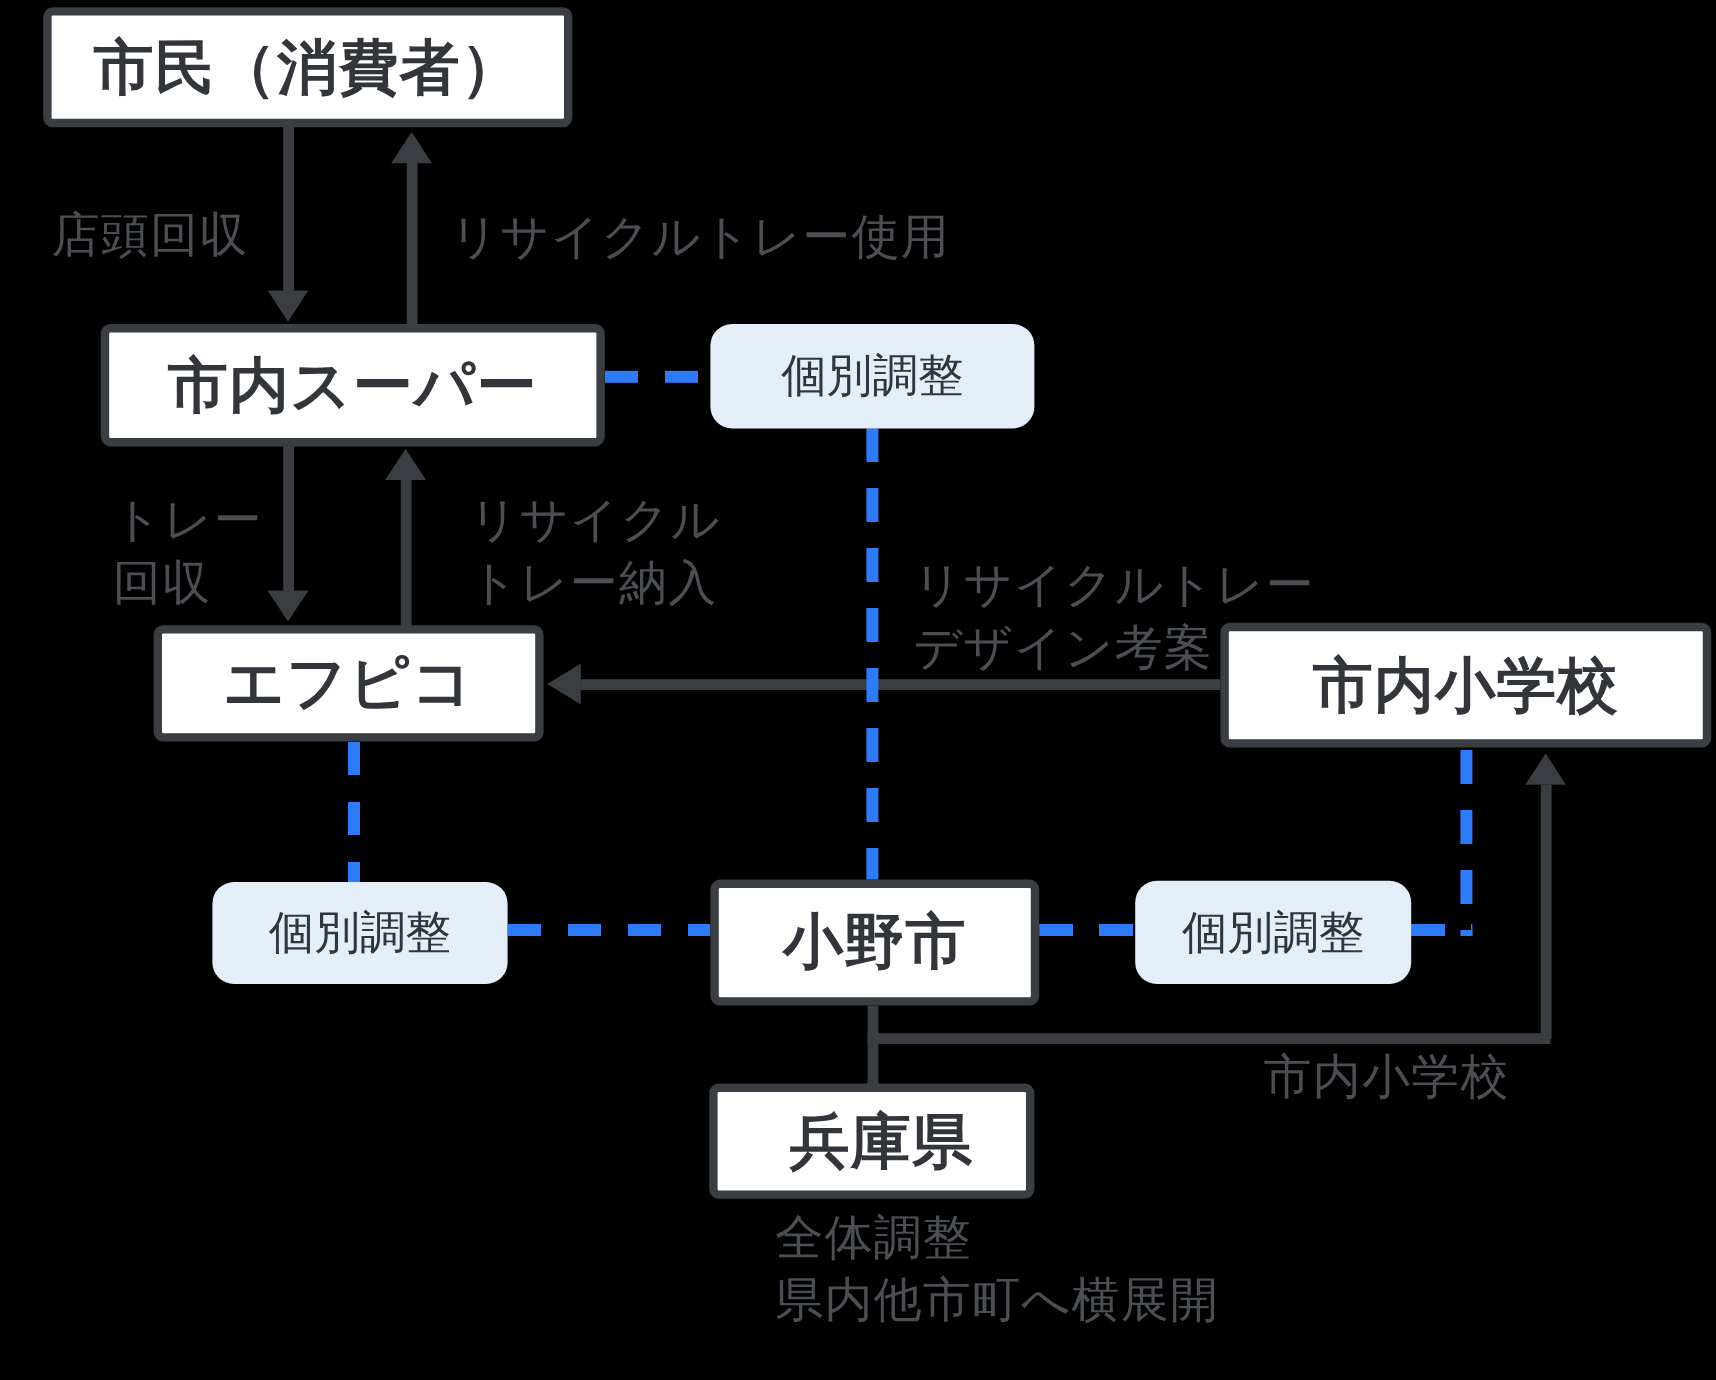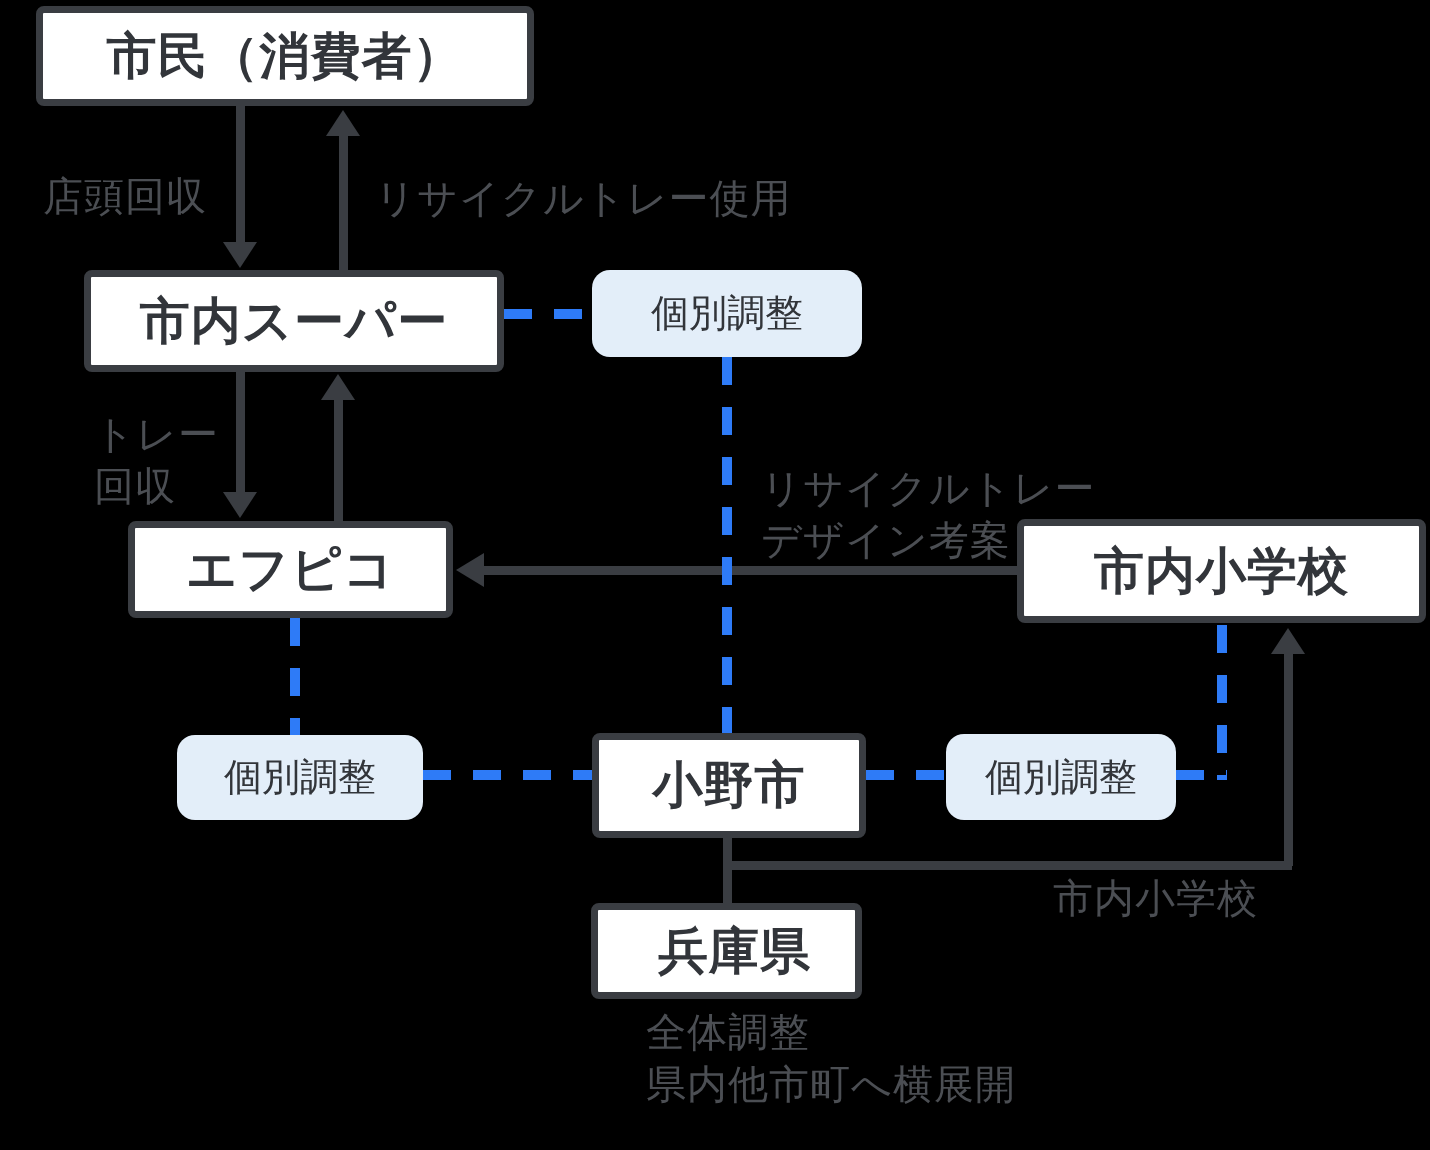--- a/index.html
+++ b/index.html
@@ -73,34 +73,36 @@
   <div class="head head-up" style="left:1271px;top:628px;"></div>
 
   <div class="dash-h" style="left:504px;top:309px;width:88px;"></div>
   <div class="dash-v" style="left:722px;top:357px;height:376px;"></div>
   <div class="dash-v" style="left:290px;top:618px;height:117px;"></div>
   <div class="dash-h" style="left:423px;top:770px;width:169px;"></div>
   <div class="dash-h" style="left:866px;top:770px;width:80px;"></div>
   <div class="dash-h" style="left:1176px;top:770px;width:51px;"></div>
   <div class="dash-v" style="left:1217px;top:625px;height:155px;"></div>
 
-  <div class="box" style="left:36px;top:6px;width:498px;height:100px;">市民（消費者）</div>
+  <div class="box" style="left:36px;top:6px;width:441px;height:100px;">市民（消費者）</div>
   <div class="box" style="left:128px;top:521px;width:325px;height:97px;">エフピコ</div>
   <div class="box" style="left:84px;top:270px;width:420px;height:102px;">市内スーパー</div>
   <div class="box" style="left:1017px;top:519px;width:409px;height:104px;">市内小学校</div>
   <div class="box" style="left:592px;top:733px;width:274px;height:105px;">小野市</div>
   <div class="box" style="left:591px;top:903px;width:271px;height:96px;padding-left:16px;">兵庫県</div>
 
   <div class="badge" style="left:592px;top:270px;width:270px;height:87px;">個別調整</div>
   <div class="badge" style="left:177px;top:735px;width:246px;height:85px;">個別調整</div>
   <div class="badge" style="left:946px;top:734px;width:230px;height:86px;">個別調整</div>
 
   <div class="lbl" style="left:375px;top:172px;">リサイクルトレー使用</div>
   <div class="lbl" style="left:43px;top:170px;">店頭回収</div>
   <div class="lbl" style="left:94px;top:408px;">トレー
 回収</div>
+  <div class="lbl" style="left:391px;top:408px;">リサイクル
+トレー納入</div>
   <div class="lbl" style="left:761px;top:444px;margin-top:18px;">リサイクルトレー
 デザイン考案</div>
   <div class="lbl" style="left:1053px;top:872px;">市内小学校</div>
   <div class="lbl" style="left:646px;top:1006px;">全体調整
 県内他市町へ横展開</div>
 
 </div>
 
 </body></html>

